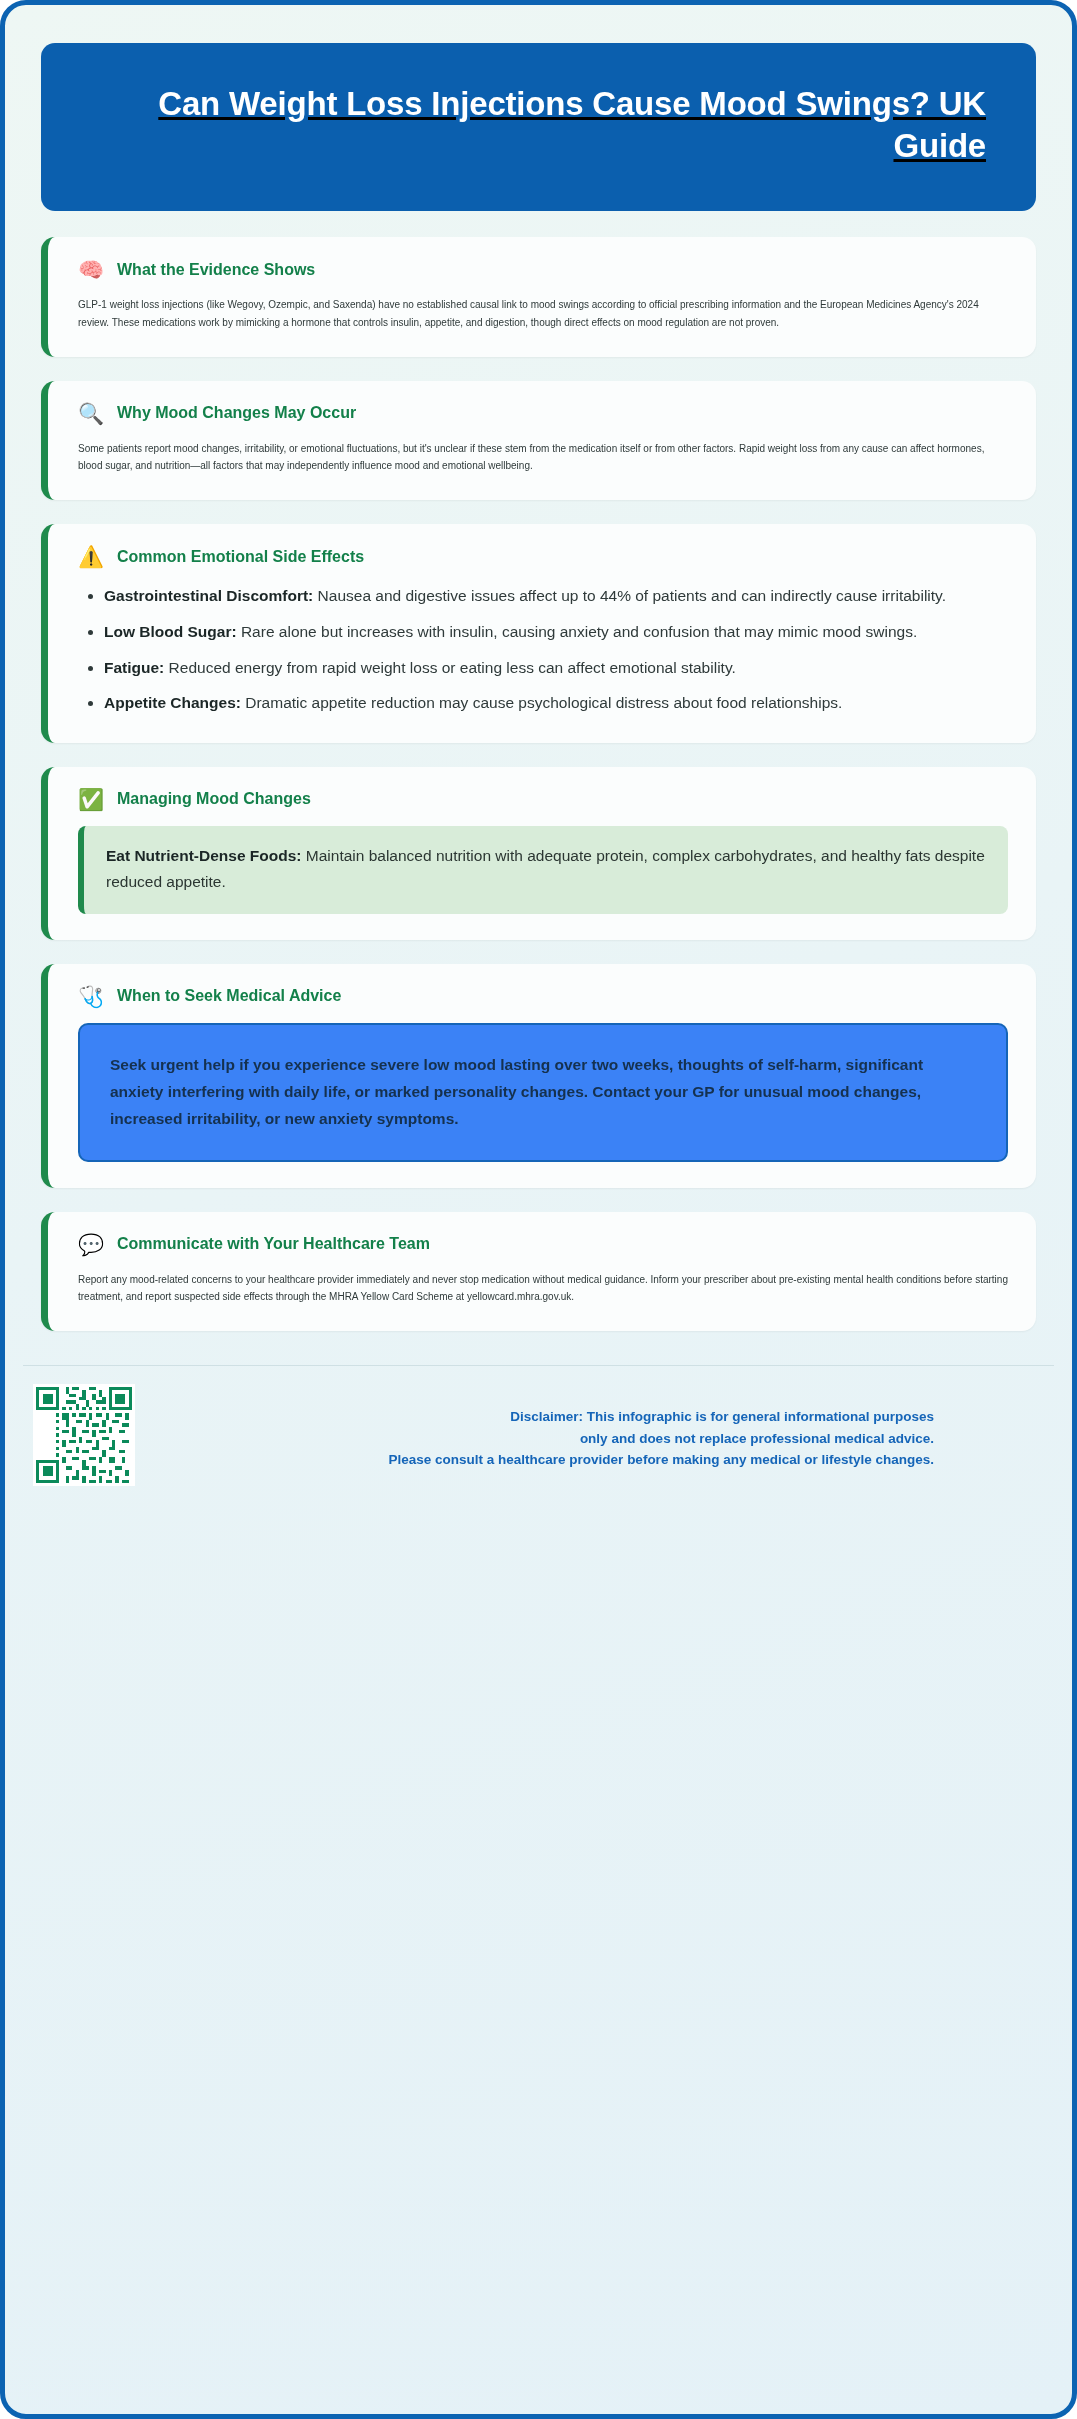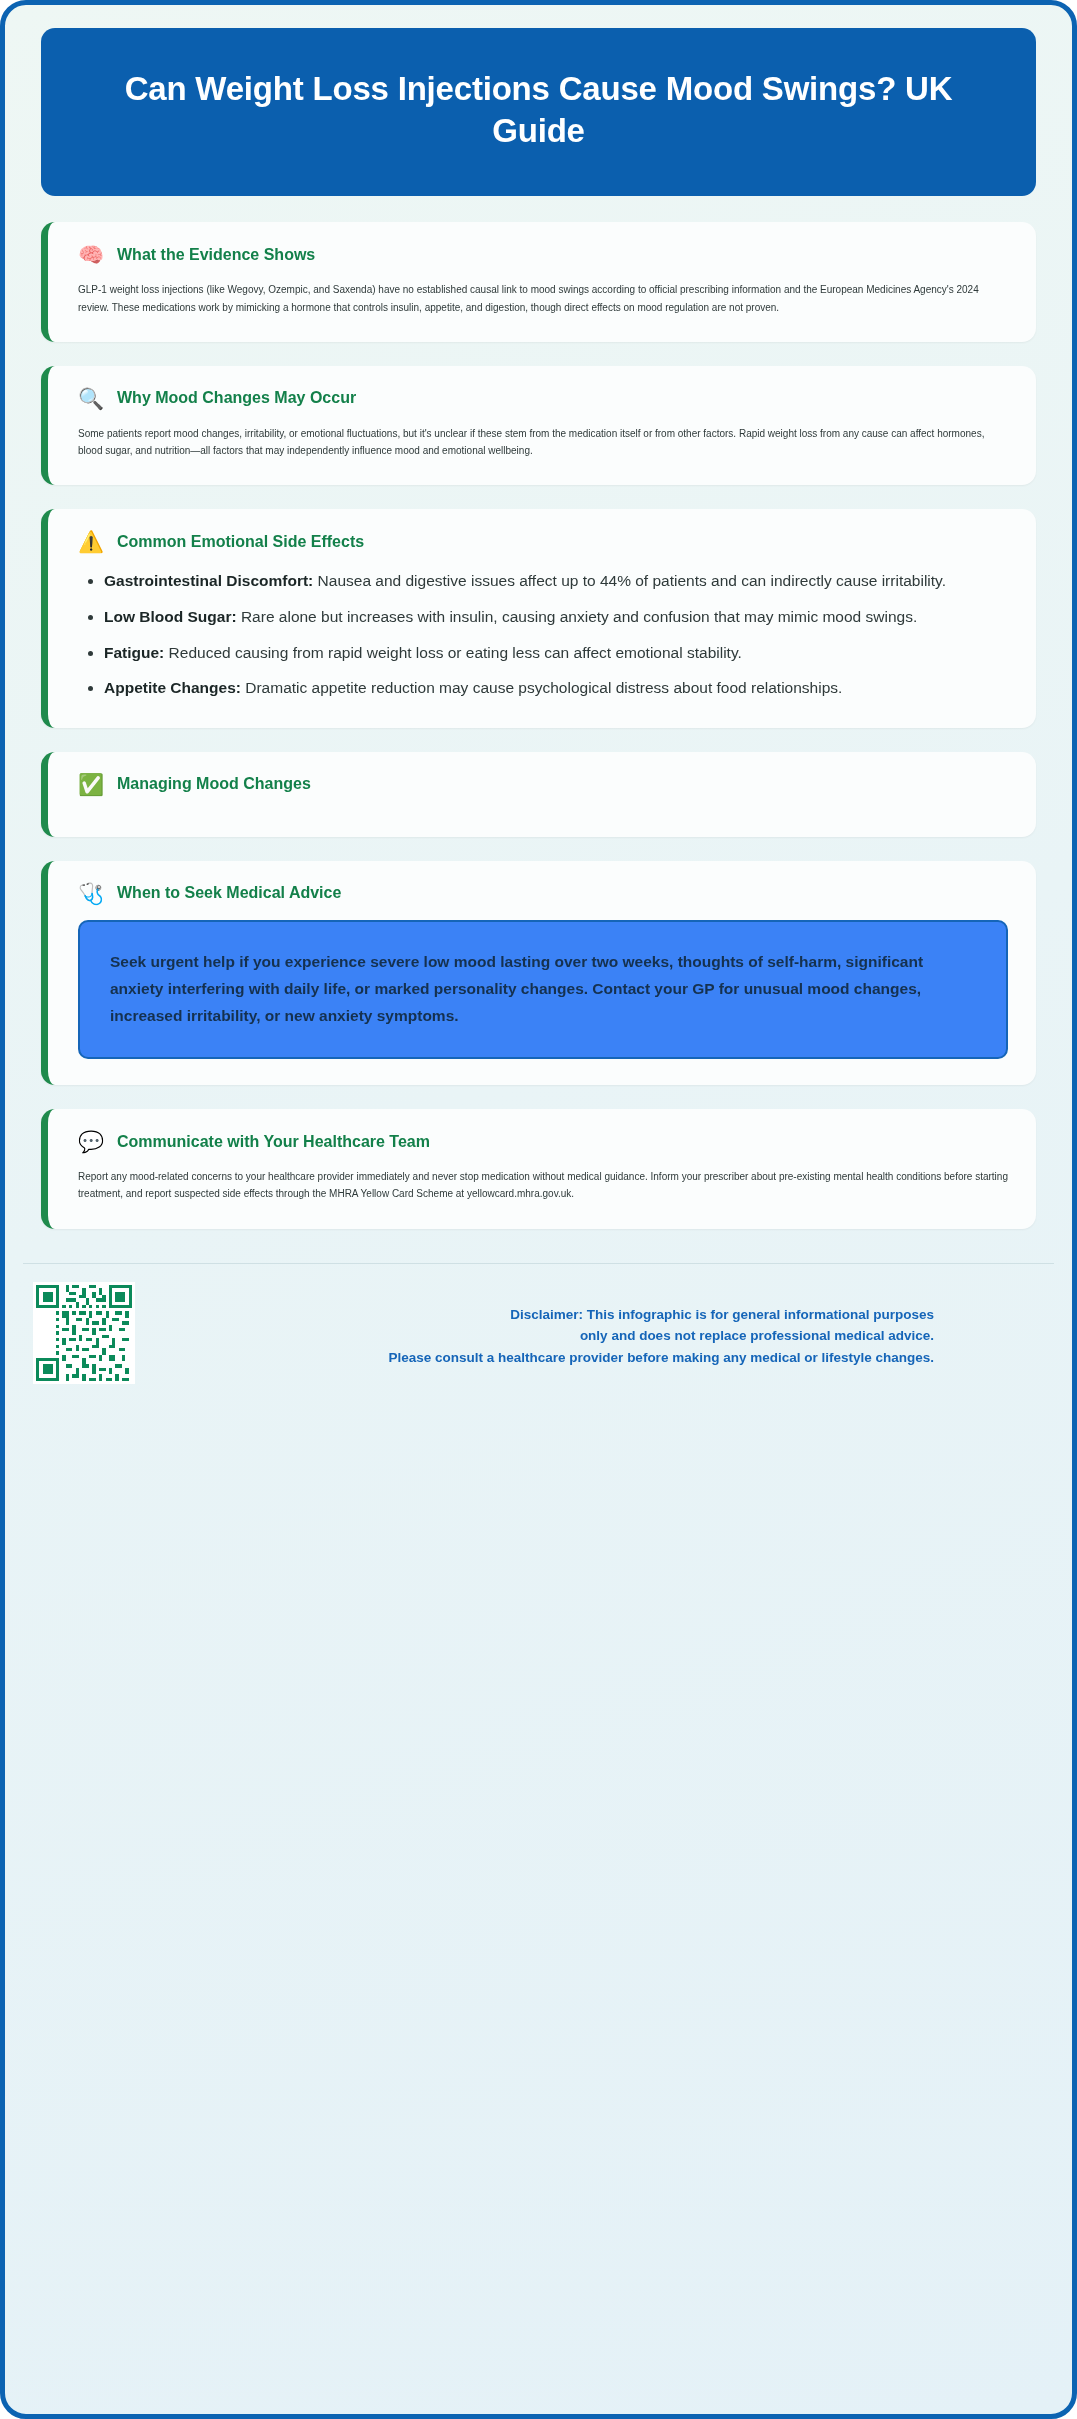--- a/index.html
+++ b/index.html
@@ -16,23 +16,24 @@
     border: 5px solid #0c63b2;
     border-radius: 26px;
     padding: 18px 18px 0 18px;
     position: relative;
     overflow: hidden;
   }
   
   .header {
     background: #0b5fae;
     border-radius: 14px;
-    margin: 5px 18px 26px 18px;
+    margin: 20px 18px 26px 18px;
     padding: 40px 50px 44px 50px;
-    text-align: center;
+    text-align: right;
+    text-decoration: underline;
   }
   .header h1 {
     margin: 0;
     color: #ffffff;
     font-size: 33px;
     line-height: 1.28;
     font-weight: bold;
     letter-spacing: -0.2px;
   }
   
@@ -162,32 +163,35 @@
       <span class="card-title">Common Emotional Side Effects</span>
     </div>
     <ul class="bullets">
       <li>
         <span class="lead">Gastrointestinal Discomfort:</span><span> Nausea and digestive issues affect up to 44% of patients and can indirectly cause irritability.</span>
       </li>
       <li>
         <span class="lead">Low Blood Sugar:</span><span> Rare alone but increases with insulin, causing anxiety and confusion that may mimic mood swings.</span>
       </li>
       <li>
-        <span class="lead">Fatigue:</span><span> Reduced causing from rapid weight loss or eating less can affect emotional stability.</span>
+        <span class="lead">Fatigue:</span><span> Reduced energy from rapid weight loss or eating less can affect emotional stability.</span>
       </li>
       <li>
         <span class="lead">Appetite Changes:</span><span> Dramatic appetite reduction may cause psychological distress about food relationships.</span>
       </li>
     </ul>
   </div>
 
   <div class="card">
     <div class="card-head">
       <span class="card-icon">✅</span>
       <span class="card-title">Managing Mood Changes</span>
+    </div>
+    <div class="tip">
+      <span class="lead">Eat Nutrient-Dense Foods:</span><span> Maintain balanced nutrition with adequate protein, complex carbohydrates, and healthy fats despite reduced appetite.</span>
     </div>
   </div>
 
   <div class="card">
     <div class="card-head">
       <span class="card-icon">🩺</span>
       <span class="card-title">When to Seek Medical Advice</span>
     </div>
     <div class="alert">Seek urgent help if you experience severe low mood lasting over two weeks, thoughts of self-harm, significant anxiety interfering with daily life, or marked personality changes. Contact your GP for unusual mood changes, increased irritability, or new anxiety symptoms.</div>
   </div>

